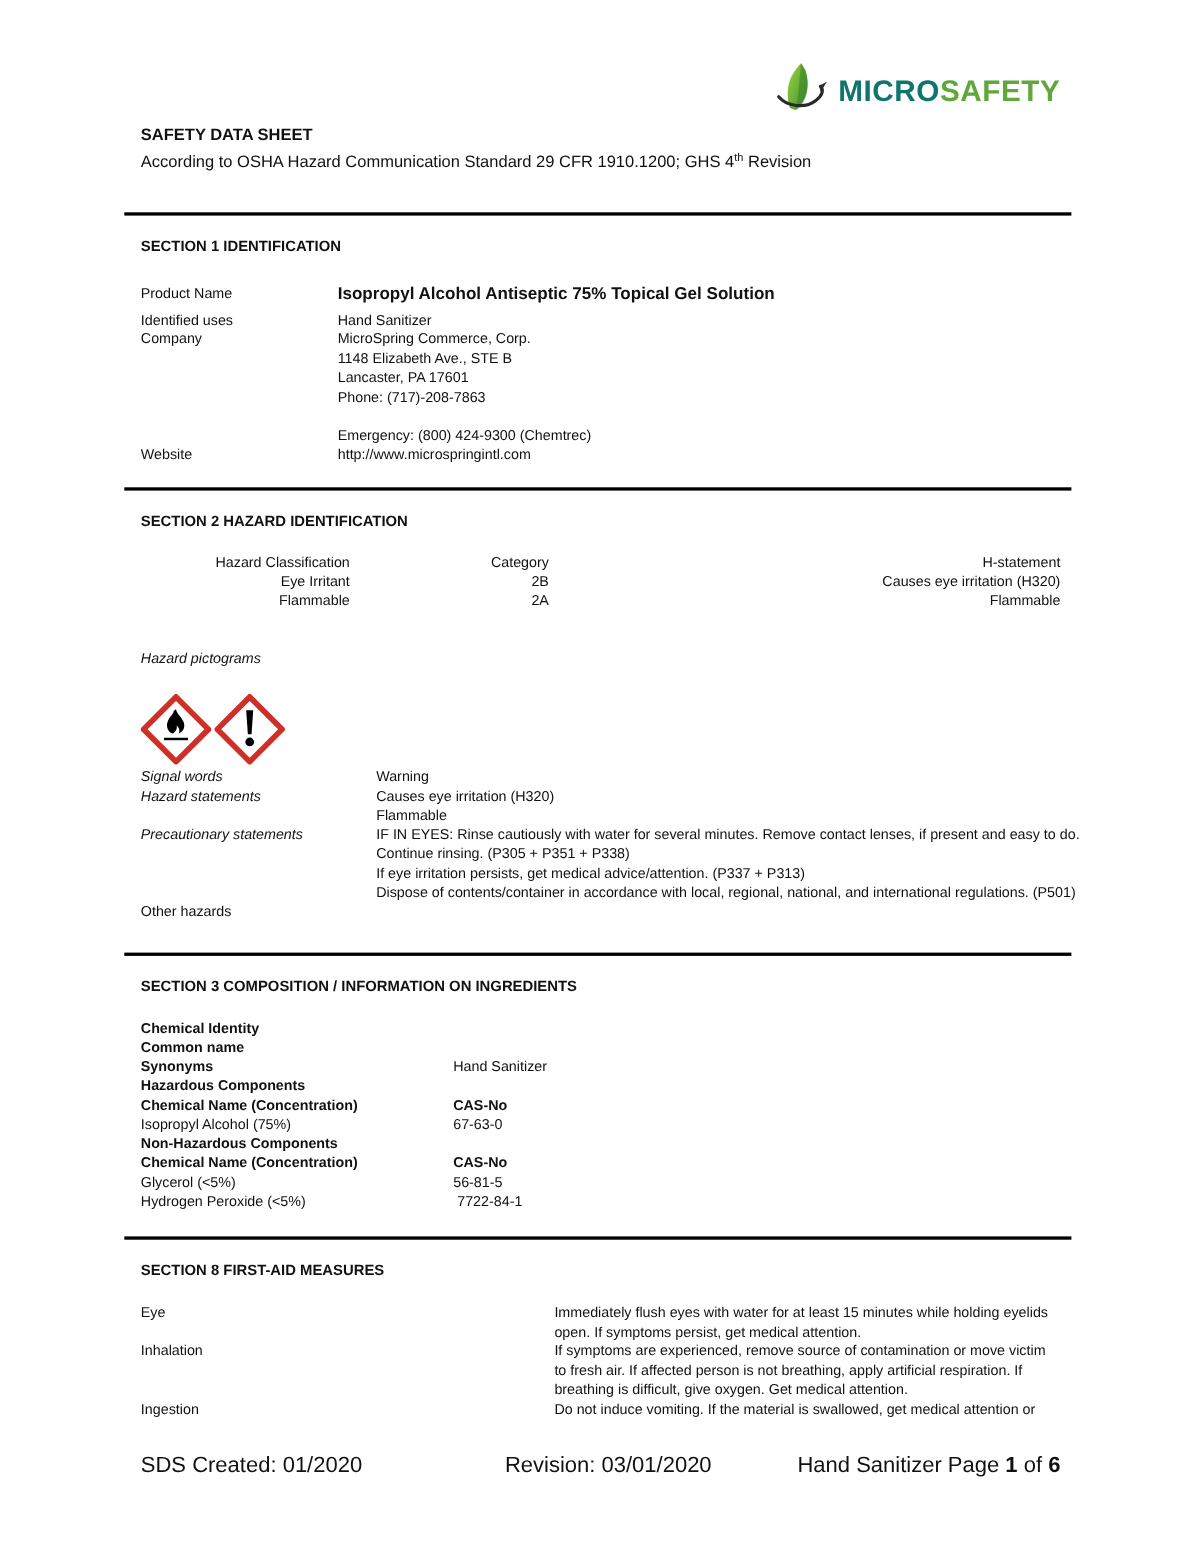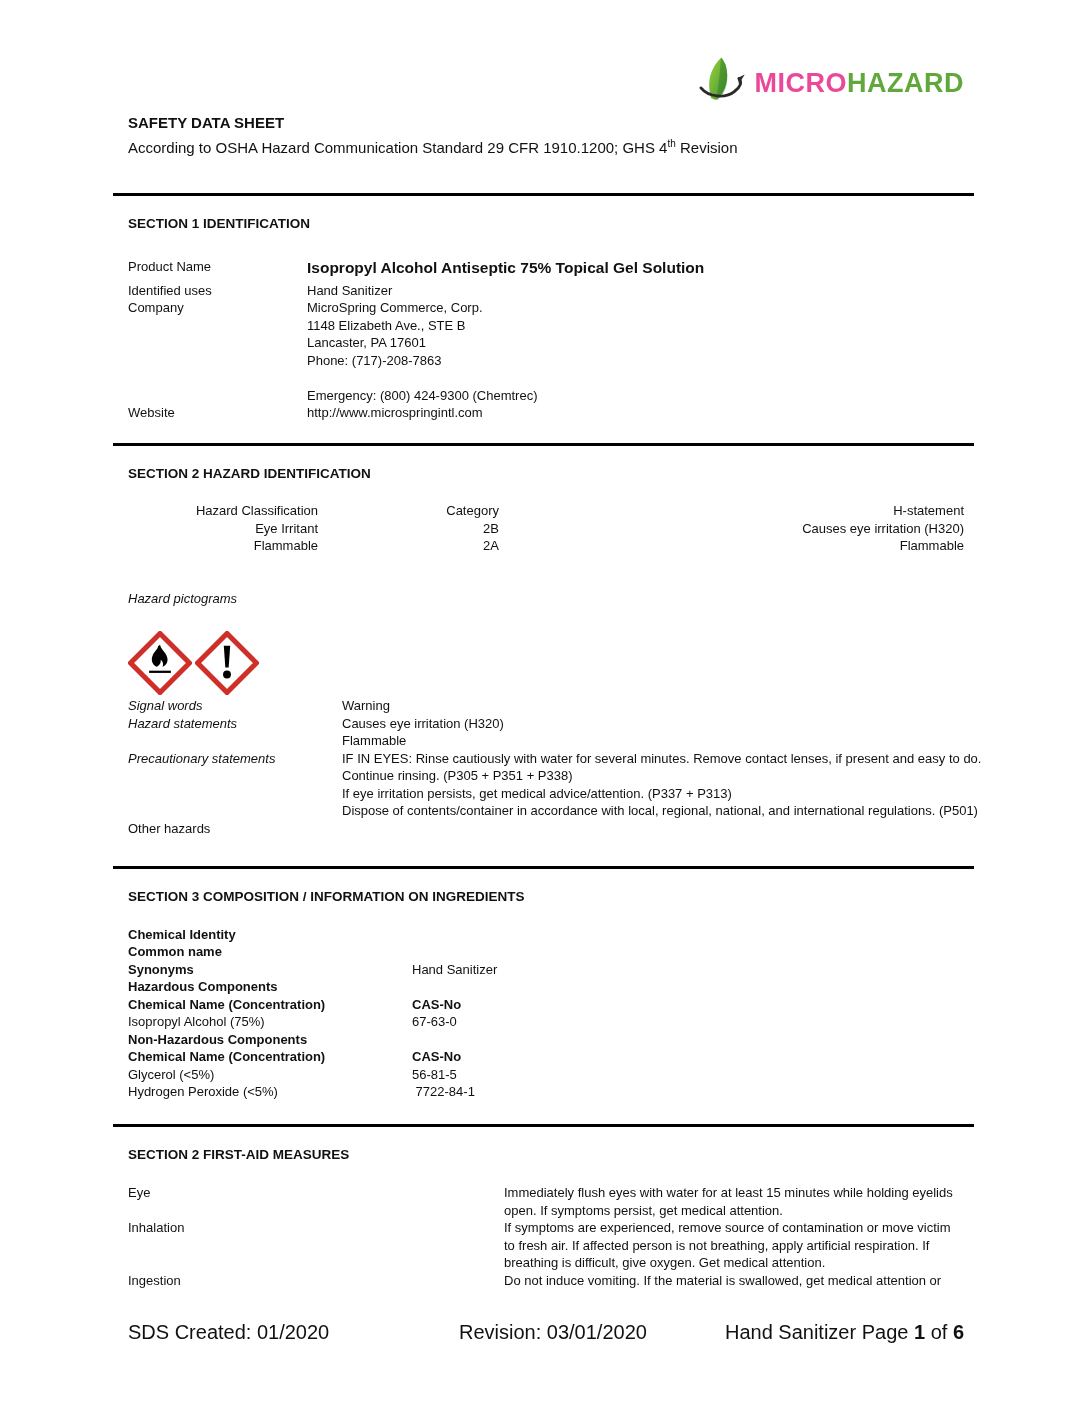--- a/index.html
+++ b/index.html
@@ -11,21 +11,21 @@
     font-family:"Liberation Sans", sans-serif;
     font-size:13px; line-height:17.5px;
     color:#111;
     display:flex; flex-direction:column;
     overflow:hidden;
   }
   
   .logo-row { margin-top:56px; display:flex; justify-content:flex-end; align-items:center; height:56px; }
   .logo { display:flex; align-items:center; gap:6px; }
   .logo-text { font-size:27px; font-weight:bold; letter-spacing:0.5px; }
-  .logo-micro { color:#ec4899; }
+  .logo-micro { color:#0f766e; }
   .logo-spring { color:#61a83c; }
 
   .doc-title { font-size:15px; font-weight:bold; margin-top:2px; }
   .doc-subtitle { font-size:15px; margin-top:3px; }
   .doc-subtitle sup { font-size:10px;text-align:center; }
 
   .rule { border:none; border-top:3px solid #000; margin:0 -10px 0 -15px; }
   .rule1 { margin-top:37px; }
   .rule2 { margin-top:21px; }
   .rule3 { margin-top:29px; }
@@ -81,21 +81,21 @@
               <stop offset="0" stop-color="#9ed43f"></stop>
                 <stop offset="1" stop-color="#3d8f2f"></stop>
             </linearGradient>
           </defs>
           <path d="M31 3 C20 15 13 28 19 51 C21 52 23 53 25 53 C37 44 41 27 36 11 C34 7 33 5 31 3 Z" fill="url(#leafg)"></path>
           <path d="M31 3 C29 20 29 36 25 53 L27 53 C38 44 41 26 36 11 Z" fill="#2f7d28" opacity="0.5"></path>
           <path d="M7 39 C16 50 36 52 47 43 C54 38 56 32 52 28" fill="none" stroke="#2b2a29" stroke-width="3.4" stroke-linecap="round"></path>
           <path d="M51 27 L59 23 L52 34 Z" fill="#2b2a29"></path>
         </svg>
       </span>
-      <span class="logo-text"><span class="logo-micro">MICRO</span><span class="logo-spring">HAZARD</span></span>
+      <span class="logo-text"><span class="logo-micro">MICRO</span><span class="logo-spring">SAFETY</span></span>
     </div>
   </div>
 
   <div class="doc-title">SAFETY DATA SHEET</div>
   <div class="doc-subtitle"><span>According to OSHA Hazard Communication Standard 29 CFR 1910.1200; GHS 4</span><sup>th</sup><span> Revision</span></div>
 
   <hr class="rule rule1">
 
   <div class="sec-heading">SECTION 1 IDENTIFICATION</div>
 
@@ -231,21 +231,21 @@
       <div class="grow">56-81-5</div>
     </div>
     <div class="row">
       <div class="lbl w260">Hydrogen Peroxide (&lt;5%)</div>
       <div class="grow pre"> 7722-84-1</div>
     </div>
   </div>
 
   <hr class="rule rule4">
 
-  <div class="sec-heading">SECTION 2 FIRST-AID MEASURES</div>
+  <div class="sec-heading">SECTION 8 FIRST-AID MEASURES</div>
 
   <div class="s4-rows">
     <div class="row">
       <div class="lbl w352">Eye</div>
       <div class="grow">Immediately flush eyes with water for at least 15 minutes while holding eyelids open. If symptoms persist, get medical attention.</div>
     </div>
     <div class="row">
       <div class="lbl w352">Inhalation</div>
       <div class="grow">If symptoms are experienced, remove source of contamination or move victim to fresh air. If affected person is not breathing, apply artificial respiration. If breathing is difficult, give oxygen. Get medical attention.</div>
     </div>

